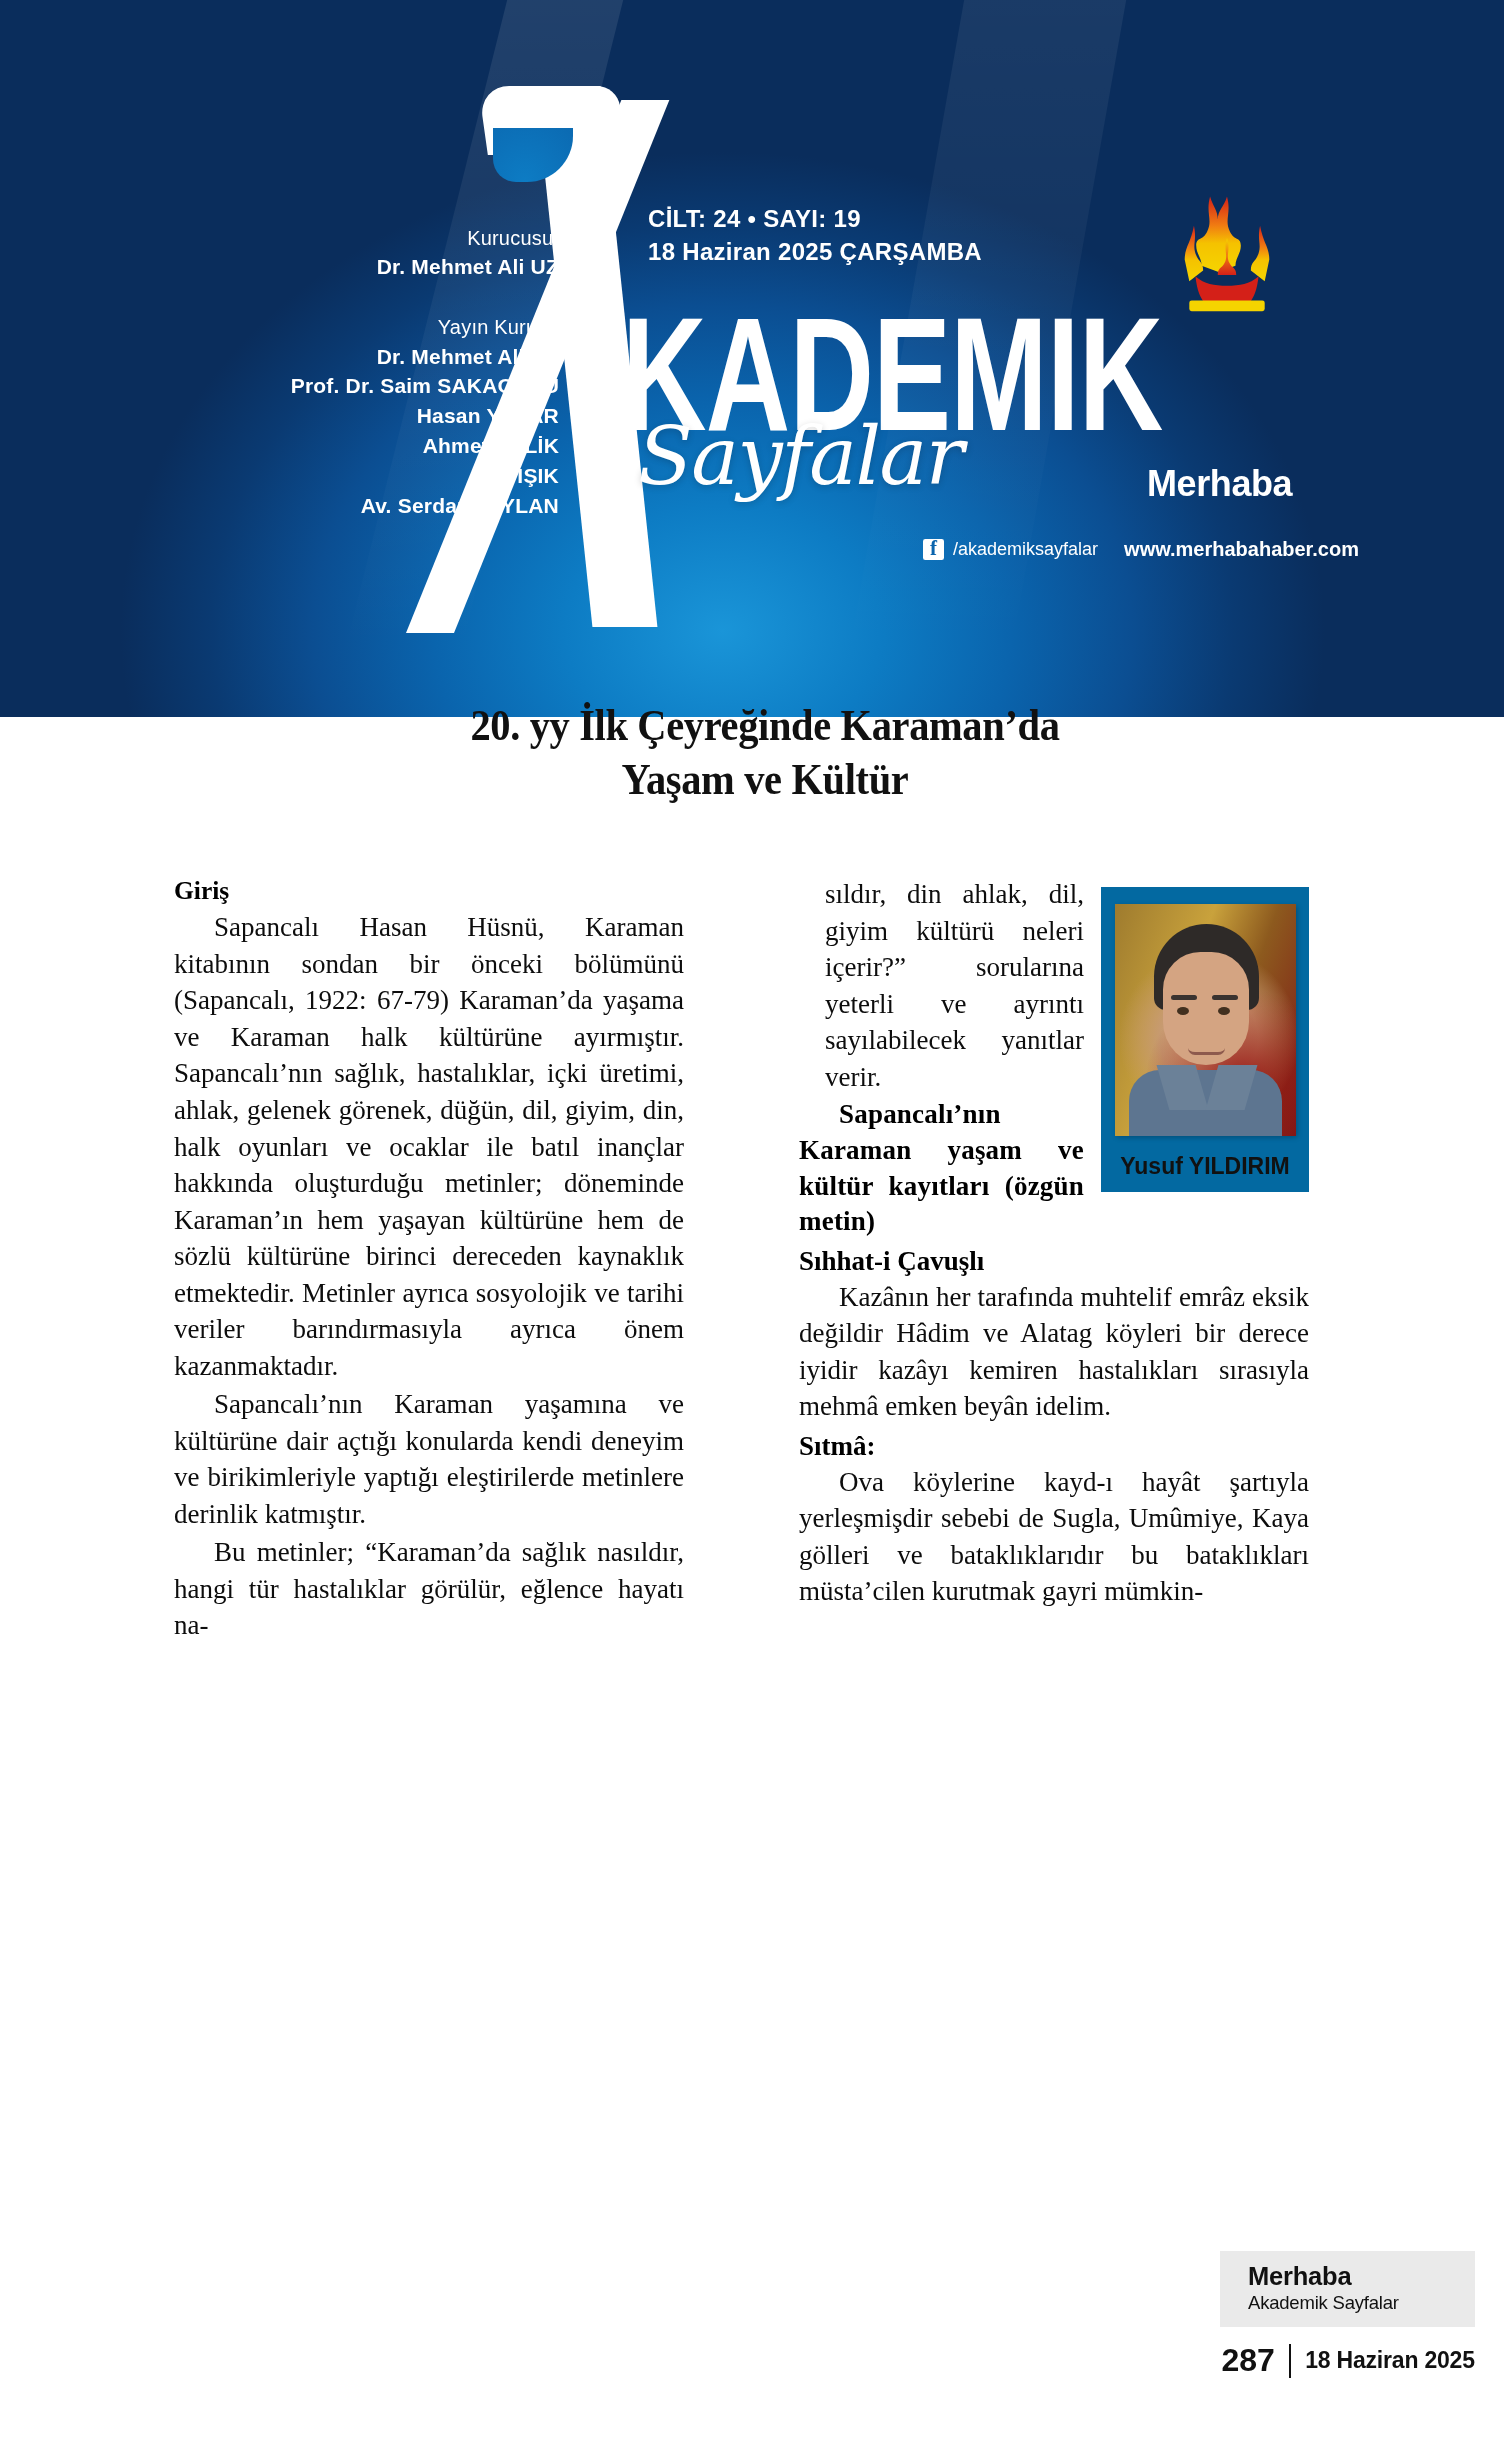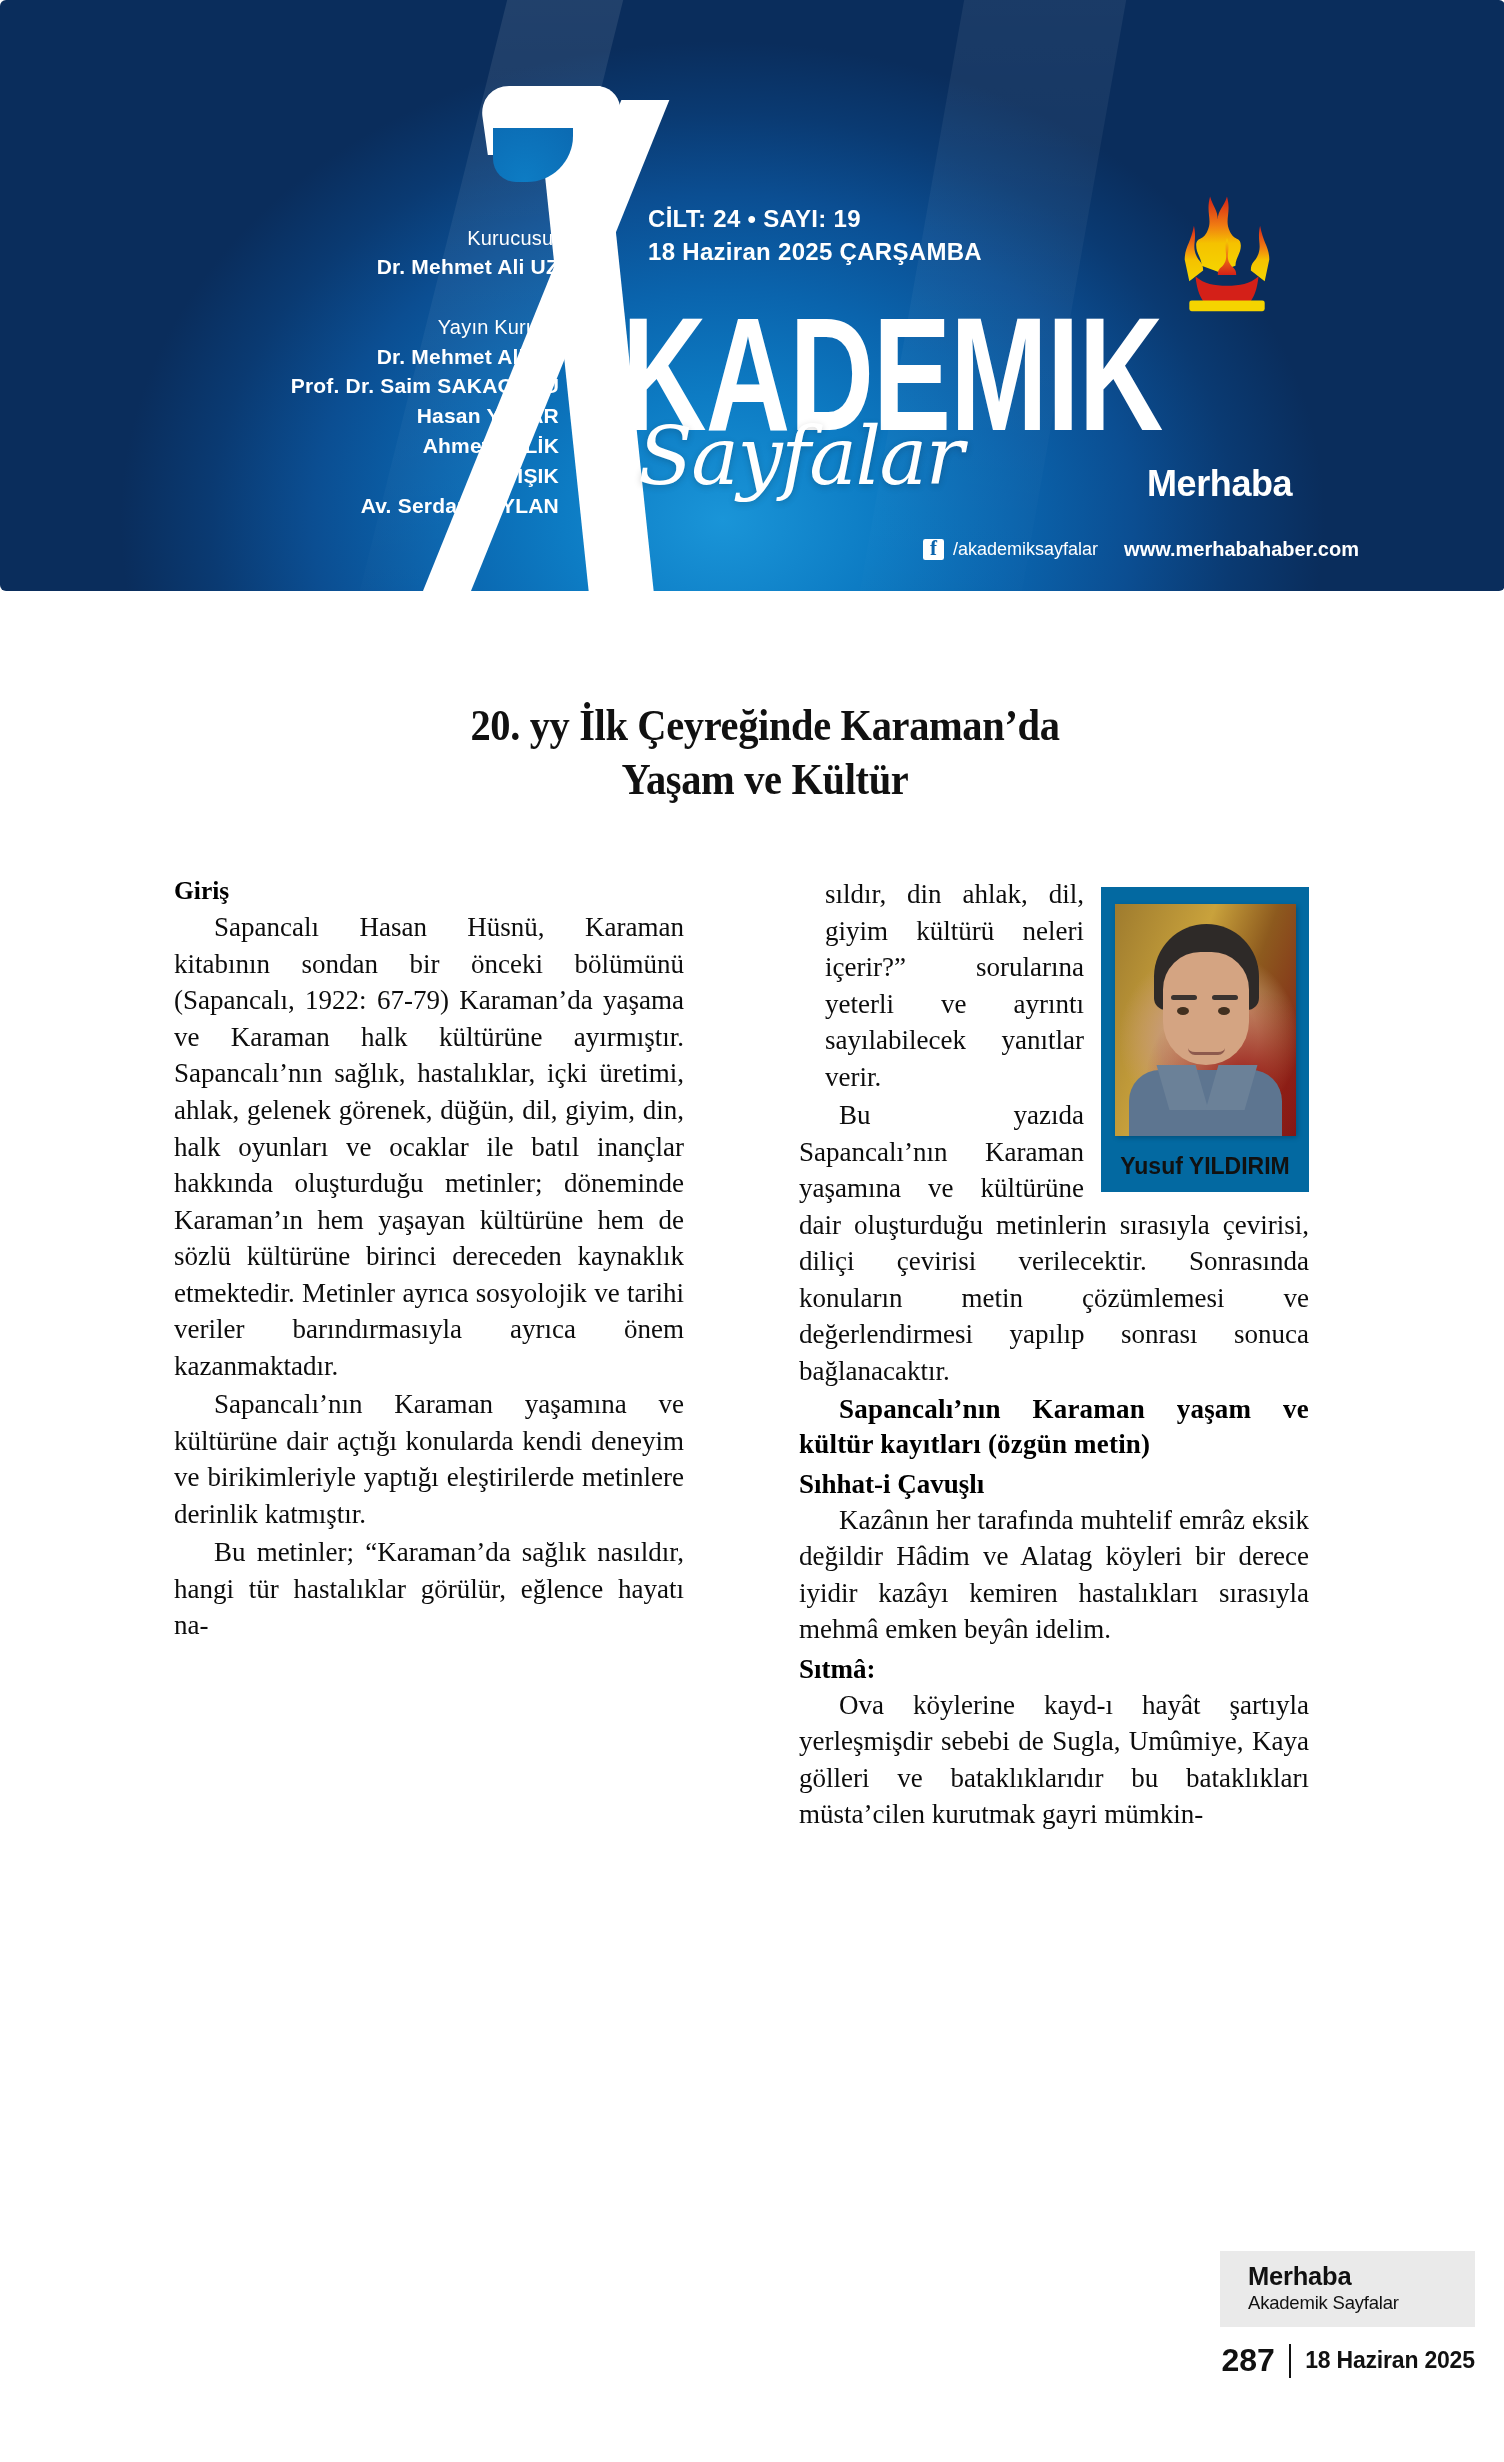--- a/index.html
+++ b/index.html
@@ -7,25 +7,24 @@
   body {
     font-family: "Liberation Serif", serif;
     position: relative;
     overflow: hidden;
   }
 
   
   #masthead {
     position: absolute;
     left: 0; top: 0;
-    width: 1505px; height: 591px;
+    width: 1505px; height: 717px;
     background:
       radial-gradient(ellipse 602px 479px at 48% 88%, #1a95d8 0%, #0d7cc4 26%, #0a64ad 48%, #0b4e92 68%, #0a3a72 85%, #0a2d5c 100%);
     overflow: hidden;
-    border-radius: 6px;
   }
   
   #sheen-a {
     position: absolute; left: 432px; top: -46px;
     width: 116px; height: 695px;
     background: linear-gradient(180deg, rgba(255,255,255,.10), rgba(255,255,255,0));
     transform: skewX(-14deg);
   }
   #sheen-b {
     position: absolute; left: 911px; top: -46px;
@@ -373,21 +372,20 @@
         <div class="eye-r"></div>
         <div class="mouth"></div>
         <div class="shirt"></div>
         <div class="collar-l"></div>
         <div class="collar-r"></div>
       </div>
       <div class="caption">Yusuf YILDIRIM</div>
     </div>
 
     <p class="para noindent">sıldır, din ahlak, dil, giyim kültürü neleri içerir?” sorularına yeterli ve ayrıntı sayılabilecek yanıtlar verir.</p>
-    <p class="para">Bu yazıda Sapancalı’nın Karaman yaşamına ve kültürüne dair oluşturduğu metinlerin sırasıyla çevirisi, diliçi çevirisi verilecektir. Sonrasında konuların metin çözümlemesi ve değerlendirmesi yapılıp sonrası sonuca bağlanacaktır.</p>
     <p class="center-bold">Sapancalı’nın Karaman yaşam ve kültür kayıtları (özgün metin)</p>
     <div class="head-bold">Sıhhat-i Çavuşlı</div>
     <p class="para">Kazânın her tarafında muhtelif emrâz eksik değildir Hâdim ve Alatag köyleri bir derece iyidir kazâyı kemiren hastalıkları sırasıyla mehmâ emken beyân idelim.</p>
     <div class="head-bold">Sıtmâ:</div>
     <p class="para">Ova köylerine kayd-ı hayât şartıyla yerleşmişdir sebebi de Sugla, Umûmiye, Kaya gölleri ve bataklıklarıdır bu bataklıkları müsta’cilen kurutmak gayri mümkin-</p>
   </div>
 </div>
 
 <div id="footer">
   <div class="brandbar">

